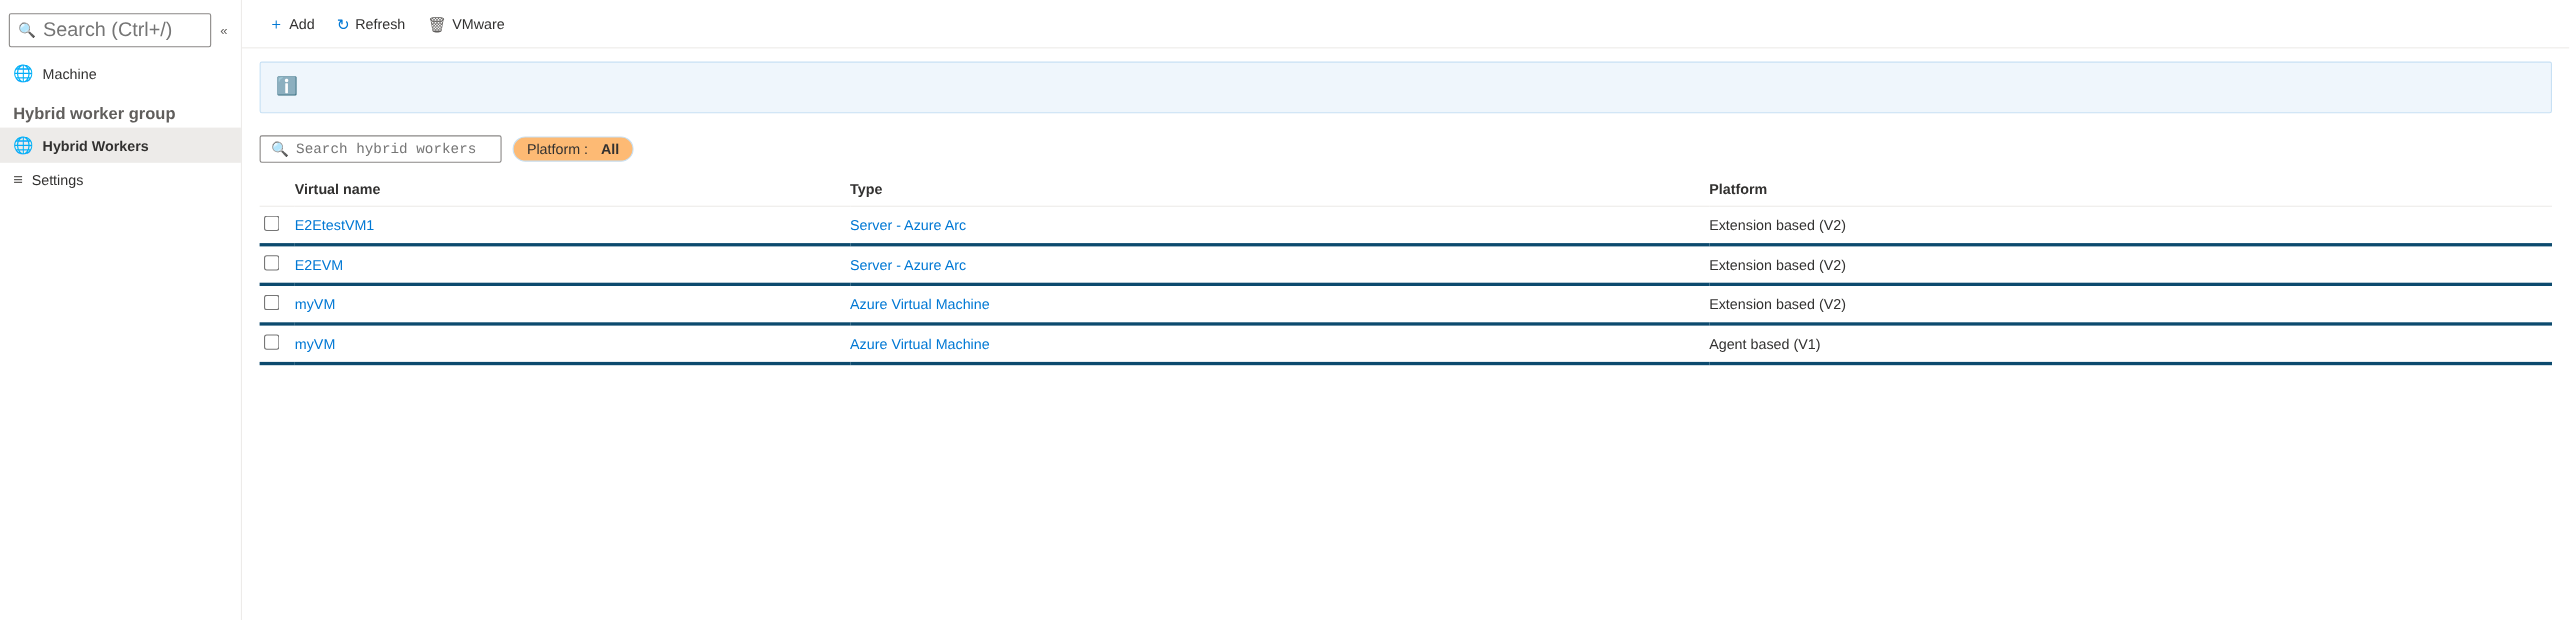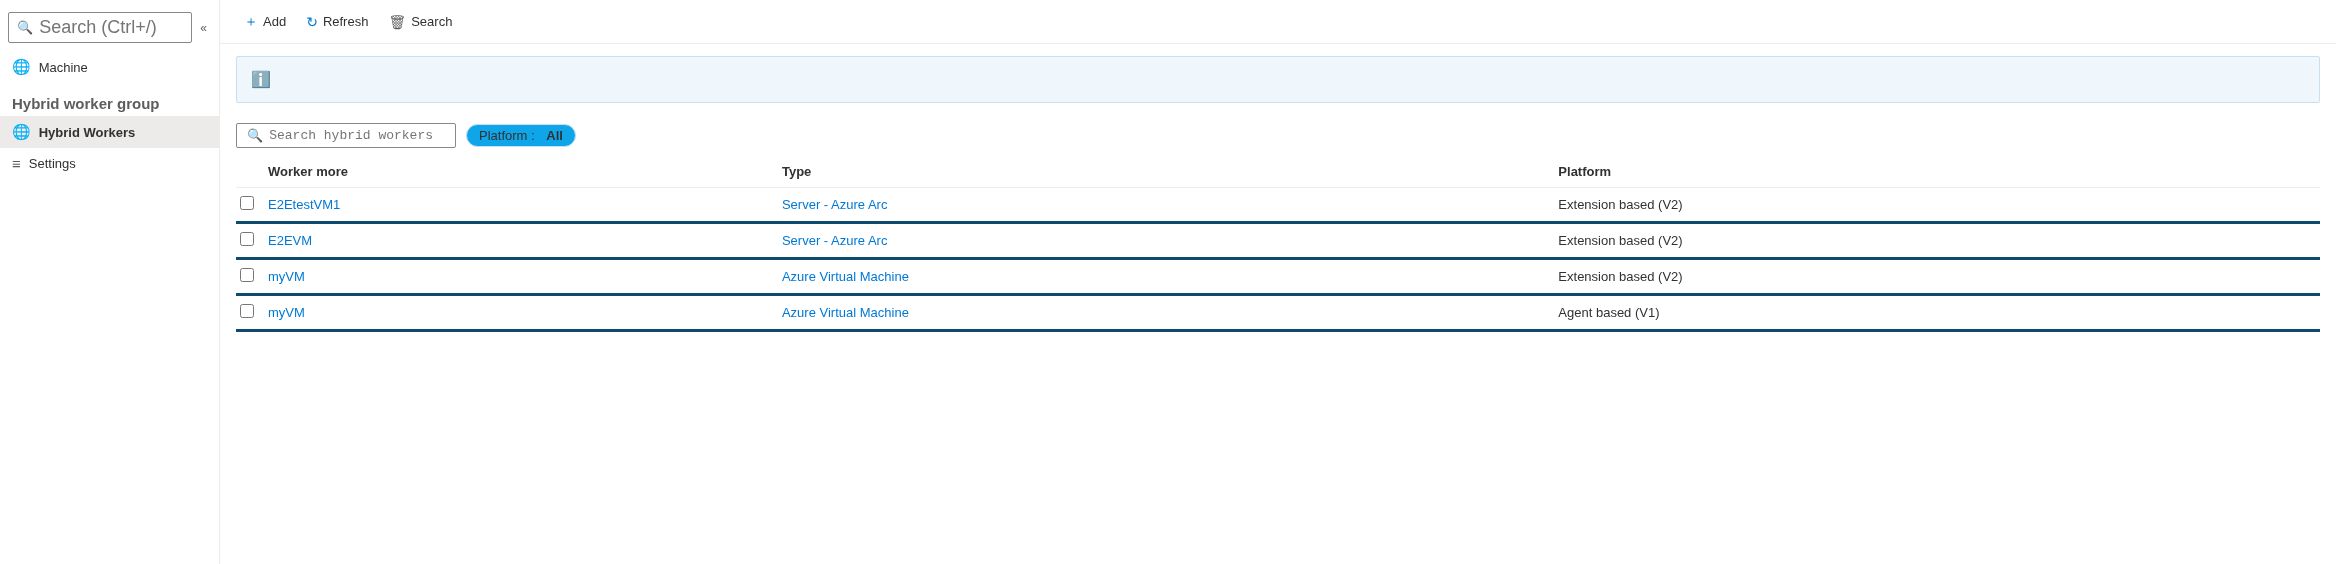--- a/index.html
+++ b/index.html
@@ -150,21 +150,21 @@
       outline: none;
       font-size: 13px;
       color: #323130;
       width: 100%;
       background: transparent;
       font-family: Liberation Mono, monospace;
     }
     .platform-badge {
       display: flex;
       align-items: center;
-      background: #0ea5e9;
+      background: #fdba74;
       border: 1px solid #c7e0f4;
       border-radius: 12px;
       padding: 3px 12px;
       font-size: 13px;
       color: #323130;
       cursor: pointer;
       gap: 4px;
     }
     .platform-badge .badge-label { font-weight: 400; }
     .platform-badge .badge-value { font-weight: 600; }
@@ -237,21 +237,21 @@
     <button class="toolbar-btn">
       <span class="btn-icon">＋</span>
       <span>Add</span>
     </button>
     <button class="toolbar-btn">
       <span class="btn-icon">↻</span>
       <span>Refresh</span>
     </button>
     <button class="toolbar-btn">
       <span class="btn-icon" style="color:#605e5c;">🗑</span>
-      <span>Search</span>
+      <span>VMware</span>
     </button>
   </div>
 
   <div class="info-banner">
     <span class="info-icon">ℹ️</span>
   </div>
 
   <div class="filter-row">
     <div class="search-filter-box">
       <span style="color:#605e5c;">🔍</span>
@@ -262,21 +262,21 @@
       <span>&nbsp;</span>
       <span class="badge-value">All</span>
     </div>
   </div>
 
   <div class="table-area">
     <table>
       <thead>
         <tr>
           <th></th>
-          <th>Worker more</th>
+          <th>Virtual name</th>
           <th>Type</th>
           <th>Platform</th>
         </tr>
       </thead>
       <tbody>
         <tr>
           <td class="checkbox-cell">
             <input type="checkbox" style="">
           </td>
           <td>

